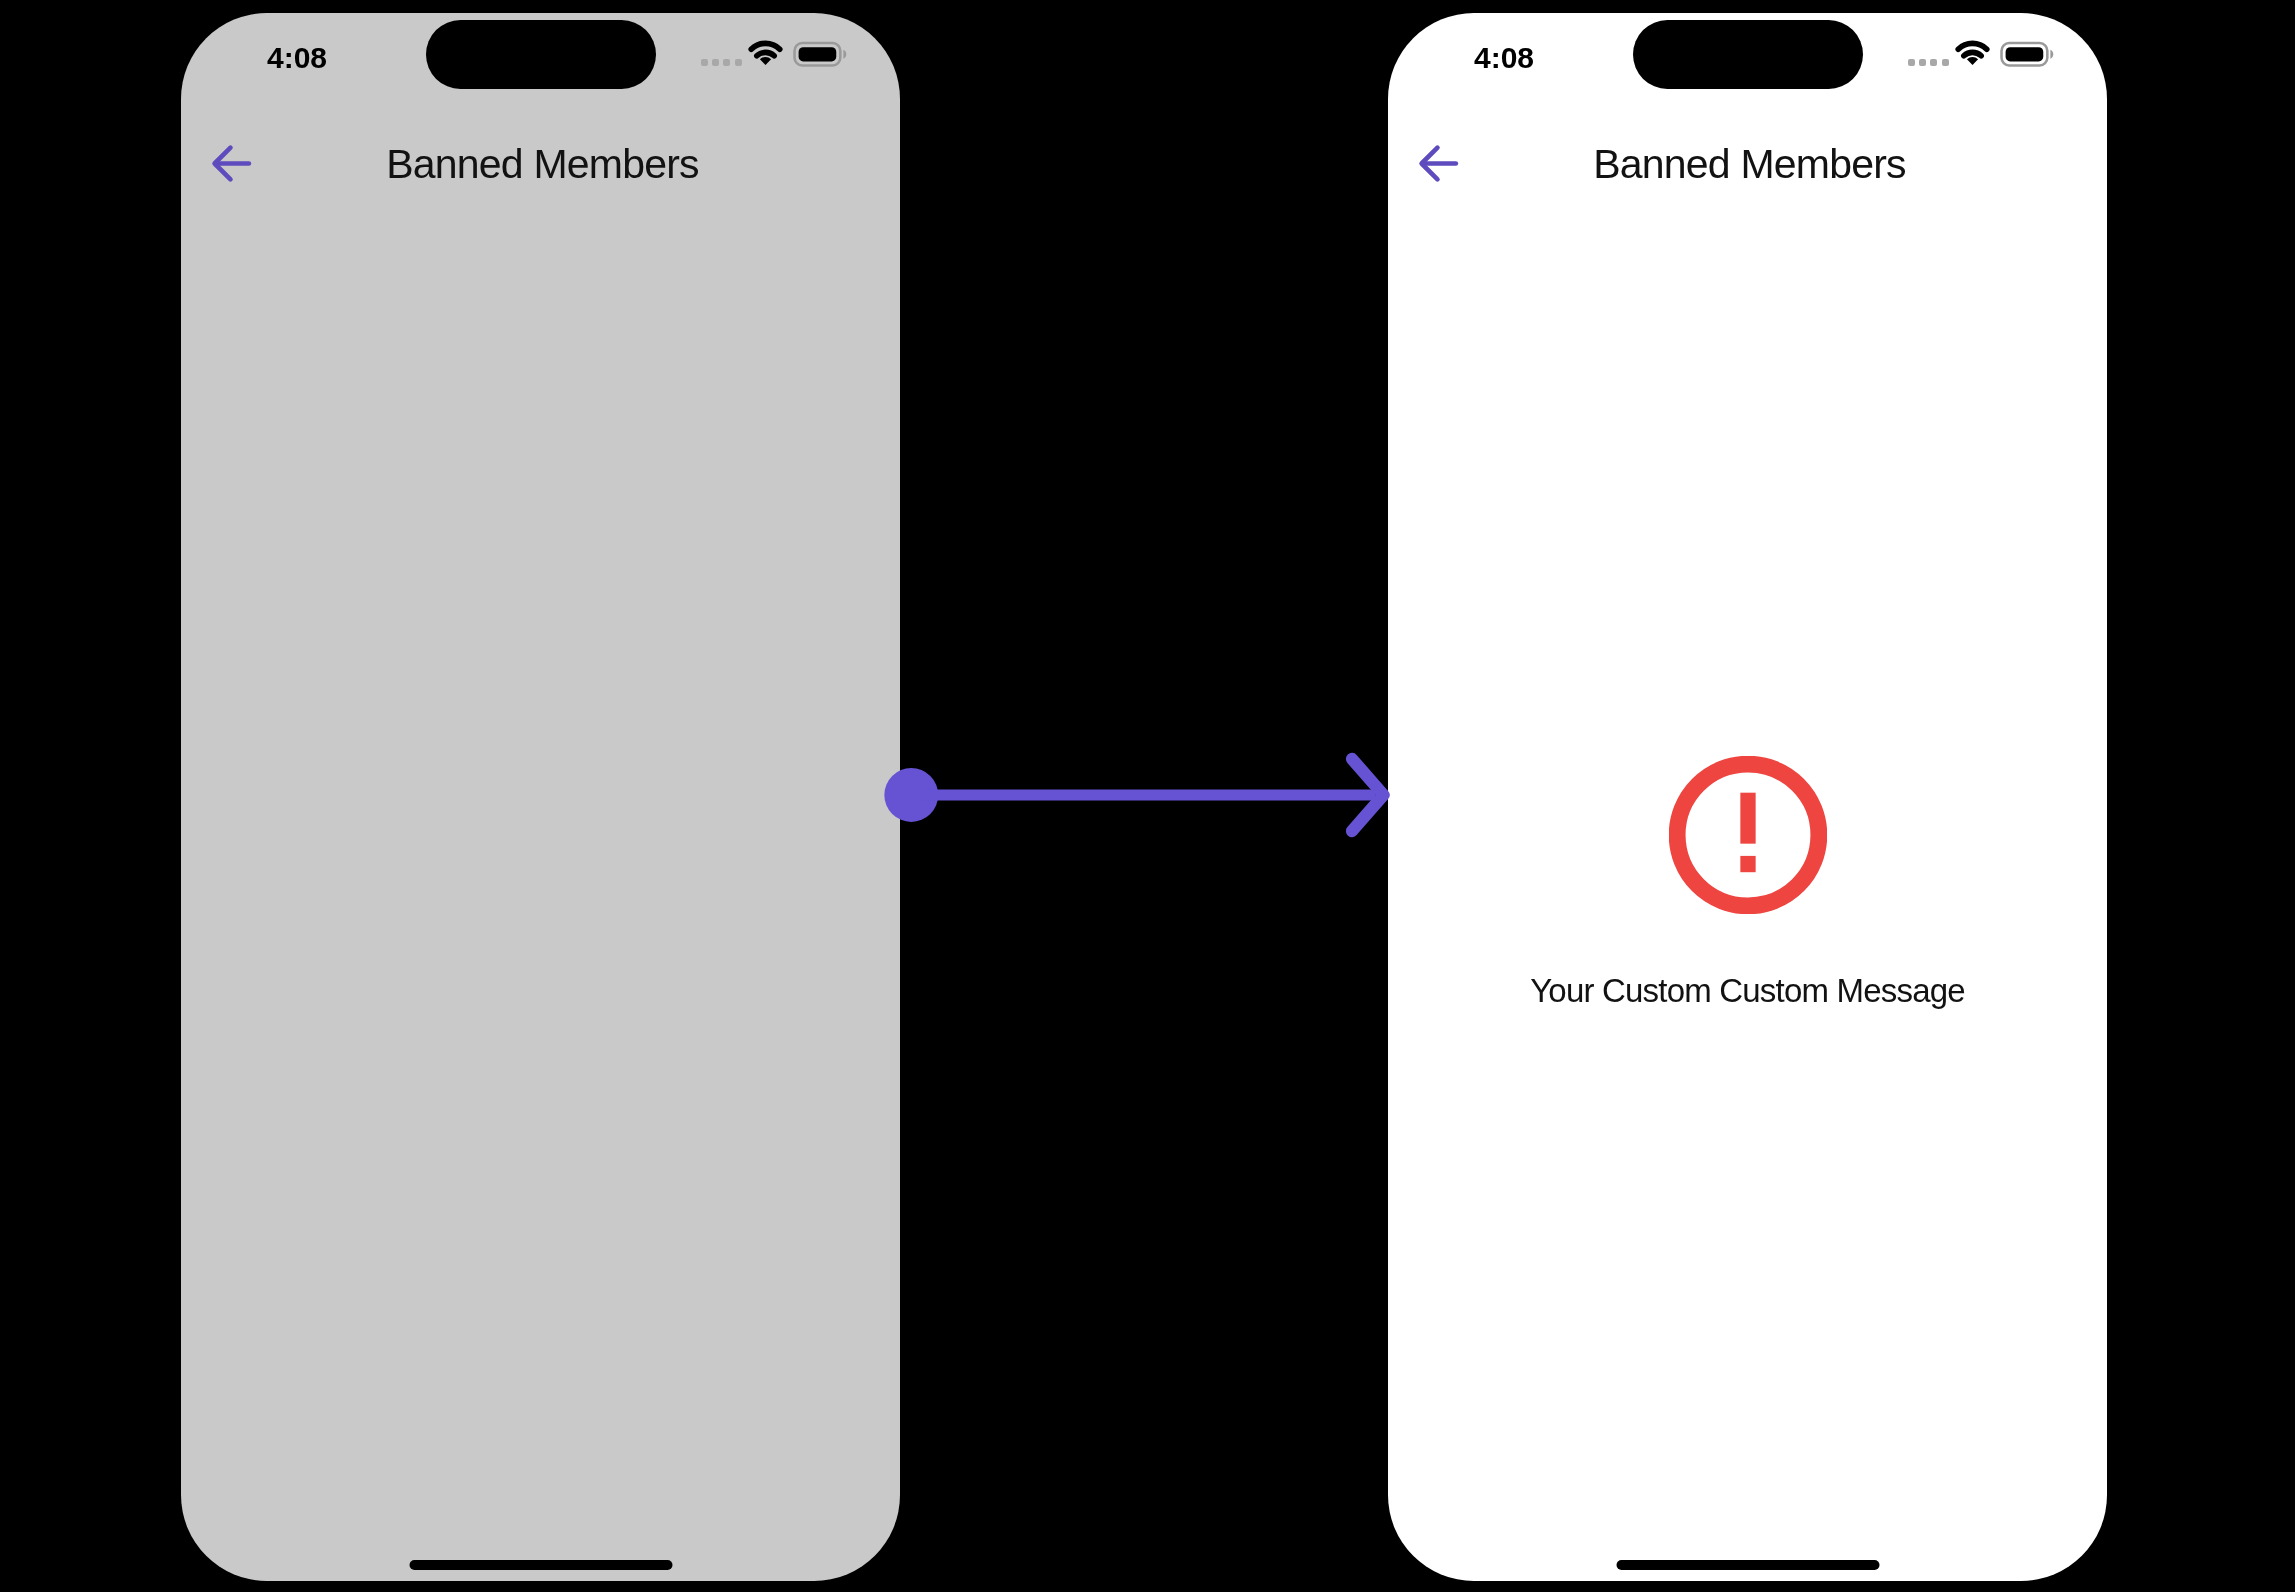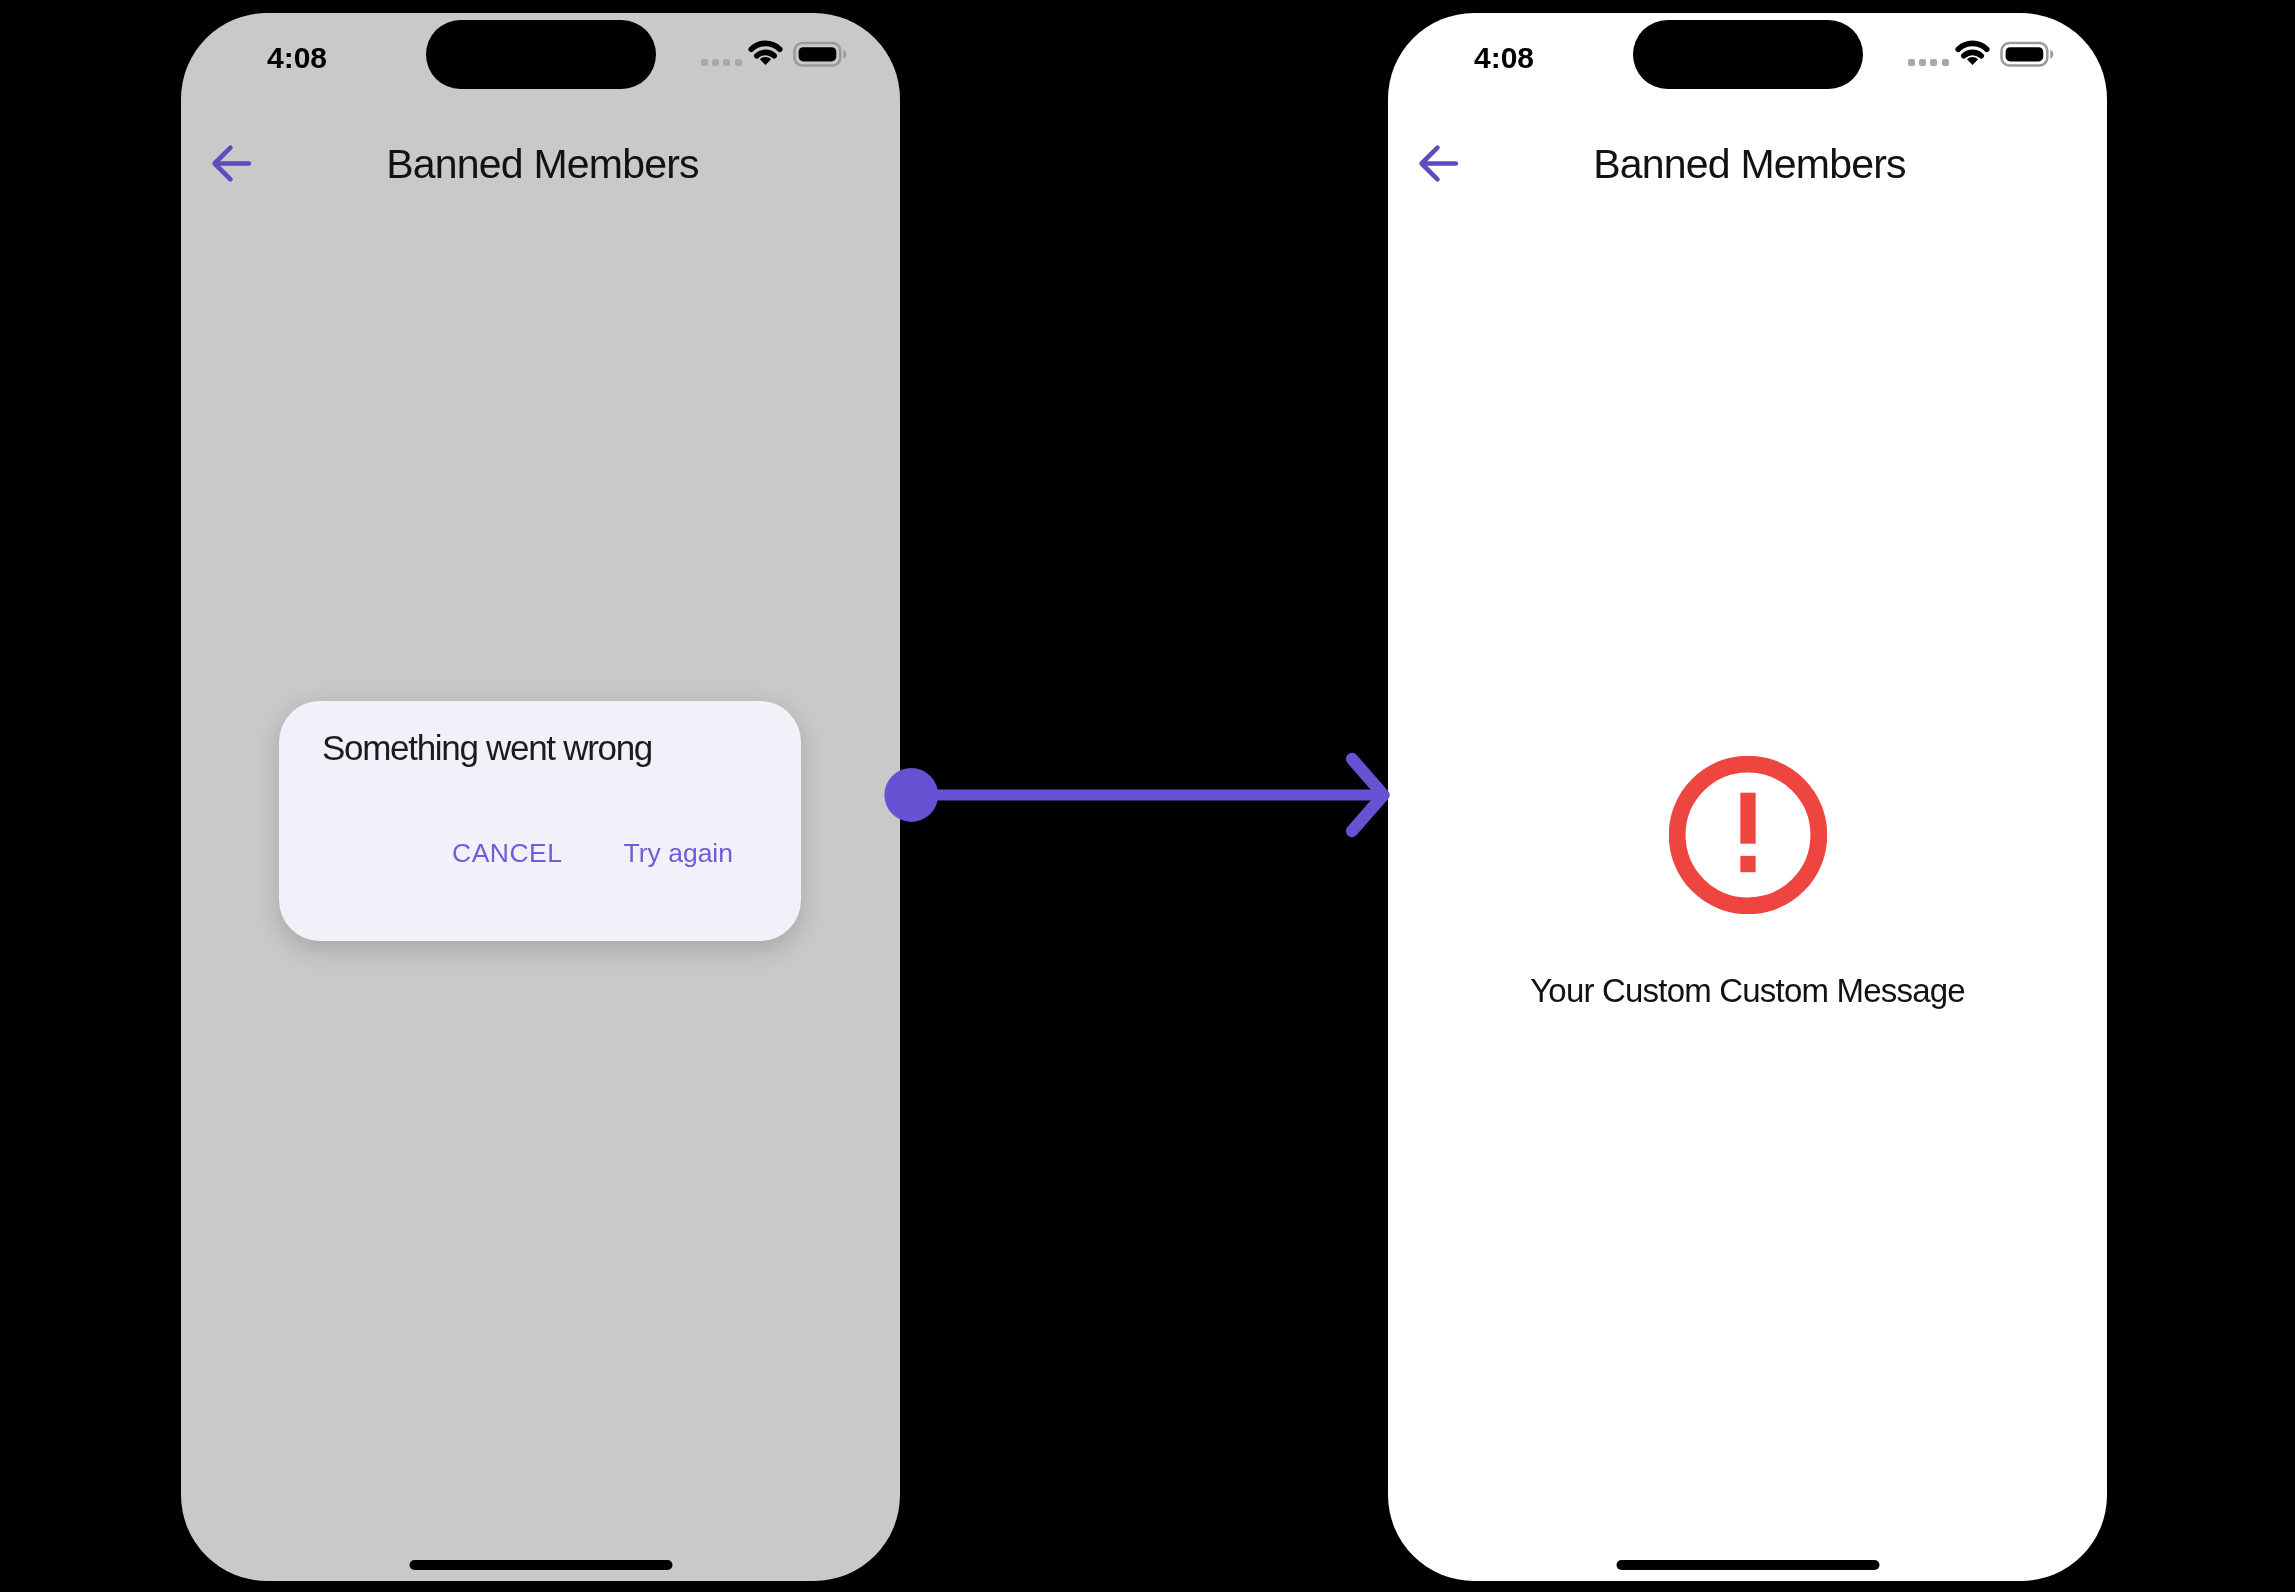--- a/index.html
+++ b/index.html
@@ -145,27 +145,20 @@
 
     <button class="back-button">
       <svg class="back-arrow-svg" viewBox="0 0 82 76">
         <path d="M74 38 H10"></path>
         <path d="M38 7 L7 38 L38 69"></path>
       </svg>
     </button>
 
     <h1 class="page-title">Banned Members</h1>
 
-    <div class="error-dialog">
-      <div class="dialog-title">Something went wrong</div>
-      <div class="dialog-actions">
-        <button class="cancel">CANCEL</button>
-        <button class="try-again">Try again</button>
-      </div>
-    </div>
 
     <button class="home-indicator"></button>
   </section>
 
   <svg class="flow-arrow" viewBox="0 0 1060 240">
     <circle class="dot" cx="83" cy="118" r="53"></circle>
     <line class="stem" x1="90" y1="118" x2="985" y2="118"></line>
     <polyline class="head" points="950,47 1012,118 950,189"></polyline>
   </svg>
 

